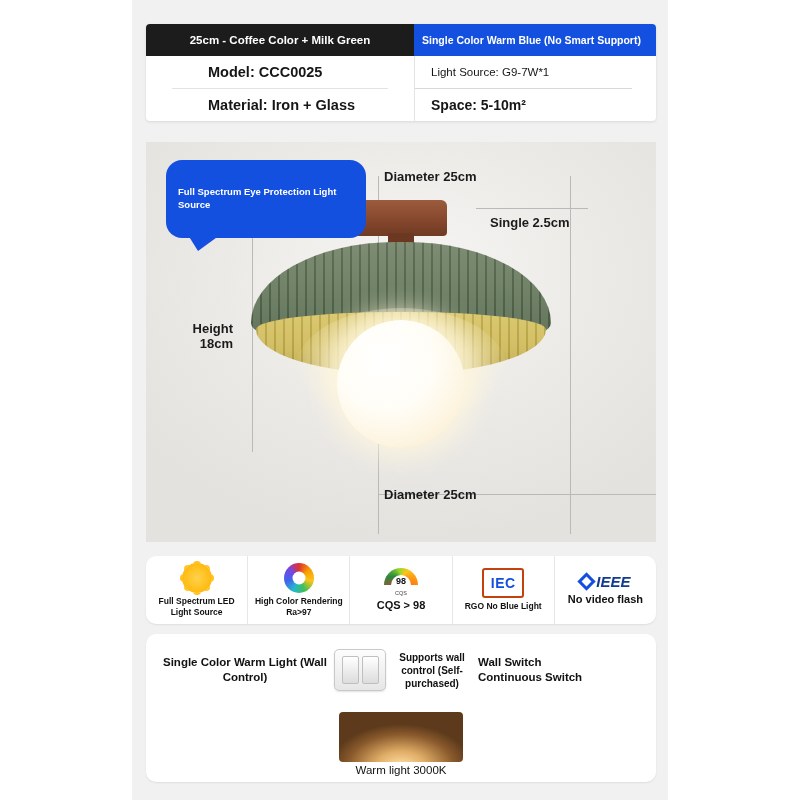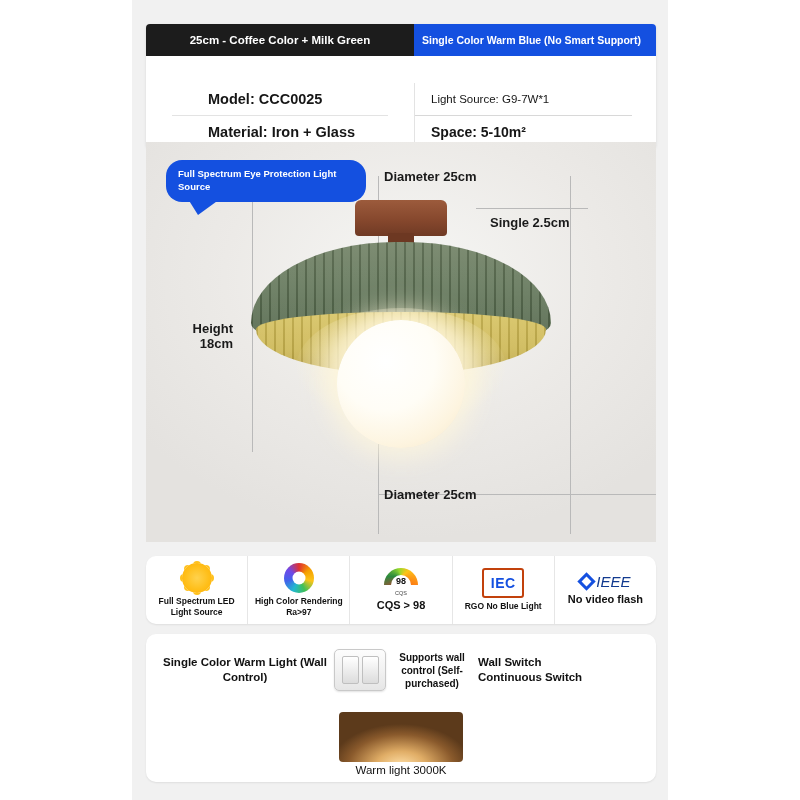--- a/index.html
+++ b/index.html
@@ -61,21 +61,20 @@
     color: #ffffff;
     font-size: 10.5px;
     font-weight: bold;
     display: flex;
     align-items: center;
     padding: 0 8px;
     line-height: 1.15;
   }
   .spec-body {
     display: flex;
-    margin-top: 27px;
   }
   .spec-col-left {
     width: 268px;
     border-right: 1px solid #e3e3e3;
   }
   .spec-col-right {
     flex: 1;
   }
   .spec-row {
     height: 32px;
@@ -220,21 +219,21 @@
   }
 
   
   .bubble {
     position: absolute;
     left: 20px;
     top: 18px;
     width: 176px;
     background: #1450e0;
     border-radius: 16px;
-    padding: 8px 12px;
+    padding: 26px 12px;
     color: #ffffff;
     font-size: 9.5px;
     font-weight: bold;
     line-height: 1.35;
   }
   .bubble:after {
     content: "";
     position: absolute;
     left: 22px;
     bottom: -13px;
@@ -349,21 +348,21 @@
     align-items: center;
     justify-content: center;
     letter-spacing: 0.5px;
   }
   .ieee-icon {
     display: flex;
     align-items: center;
     gap: 3px;
     color: #123a8f;
     font-size: 15px;
-    font-weight: normal;
+    font-weight: bold;
     font-style: italic;
     justify-content: flex-end;
   }
   .ieee-diamond {
     width: 13px; height: 13px;
     background: #1450e0;
     transform: rotate(45deg);
     position: relative;
   }
   .ieee-diamond:after {

